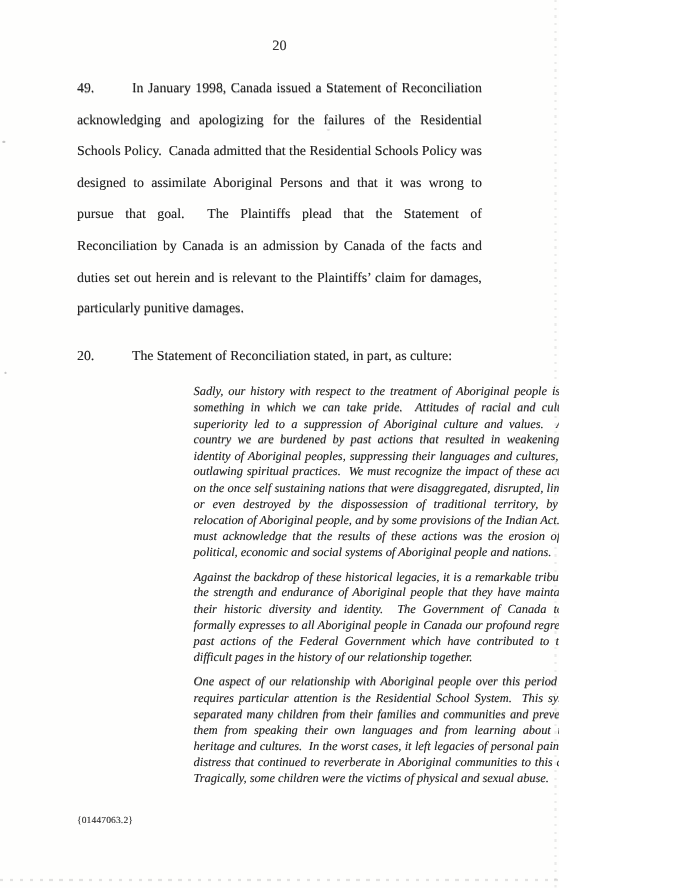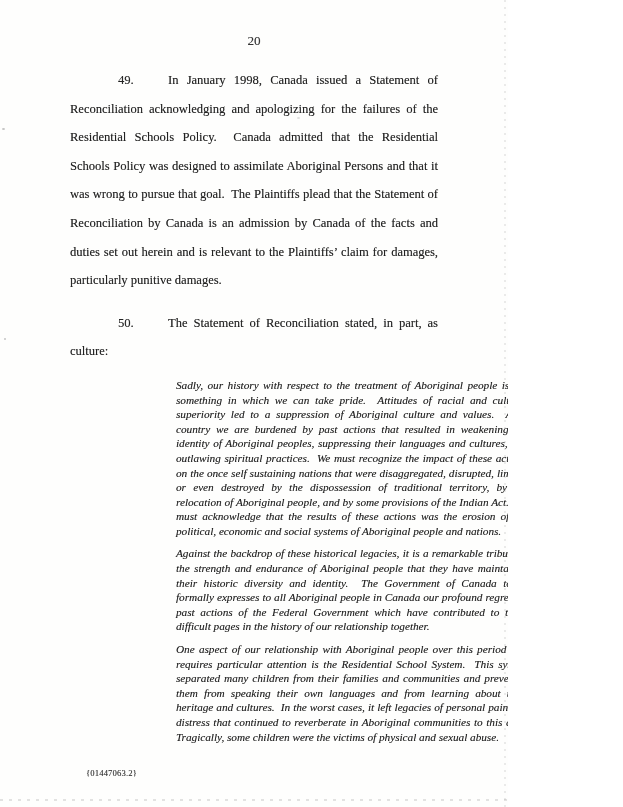--- a/index.html
+++ b/index.html
@@ -20,39 +20,38 @@
     color: #333;
   }
   .content { margin: 17px 70px 0 70px; }
   .para {
     margin: 0;
     text-align: justify;
     font-size: 12.5px;
     line-height: 28.6px;
   }
   .para + .para { margin-top: 14px; }
-  .pnum { display: inline-block; width: 50px; margin-left: 48px; }
+  .pnum { display: inline-block; width: 50px; }
   .para .ptext { white-space: pre-wrap; }
   .quote { margin: 12px 0 0 106px; width: 352px; }
   .quote p {
     margin: 0 0 8px 0;
     font-style: italic;
     text-align: justify;
     font-size: 11.2px;
     line-height: 14.6px;
     white-space: pre-wrap;
   }
   .footer-ref {
     position: absolute;
     left: 70px;
-    top: 768px;
+    top: 740px;
     font-size: 8.5px;
     letter-spacing: 0.2px;
     color: #333;
-    margin-left: 16px;
   }
   .stamp {
     position: absolute;
     left: 532px;
     top: 806px;
     font-family: "Liberation Sans", sans-serif;
     font-size: 12px;
     font-weight: 600;
     letter-spacing: 0.6px;
     color: #2a2a2a;
@@ -86,21 +85,21 @@
 
   <div class="page-number">20</div>
 
   <div class="content">
 
     <p class="para">
       <span class="pnum">49.</span><span class="ptext">In January 1998, Canada issued a Statement of Reconciliation acknowledging and apologizing for the failures of the Residential Schools Policy.  Canada admitted that the Residential Schools Policy was designed to assimilate Aboriginal Persons and that it was wrong to pursue that goal.  The Plaintiffs plead that the Statement of Reconciliation by Canada is an admission by Canada of the facts and duties set out herein and is relevant to the Plaintiffs’ claim for damages, particularly punitive damages.</span>
     </p>
 
     <p class="para">
-      <span class="pnum">50.</span><span class="ptext">The Statement of Reconciliation stated, in part, as culture:</span>
+      <span class="pnum">20.</span><span class="ptext">The Statement of Reconciliation stated, in part, as culture:</span>
     </p>
 
     <div class="quote">
       <p>Sadly, our history with respect to the treatment of Aboriginal people is not something in which we can take pride.  Attitudes of racial and cultural superiority led to a suppression of Aboriginal culture and values.  As a country we are burdened by past actions that resulted in weakening the identity of Aboriginal peoples, suppressing their languages and cultures, and outlawing spiritual practices.  We must recognize the impact of these actions on the once self sustaining nations that were disaggregated, disrupted, limited or even destroyed by the dispossession of traditional territory, by the relocation of Aboriginal people, and by some provisions of the Indian Act.  We must acknowledge that the results of these actions was the erosion of the political, economic and social systems of Aboriginal people and nations.</p>
       <p>Against the backdrop of these historical legacies, it is a remarkable tribute to the strength and endurance of Aboriginal people that they have maintained their historic diversity and identity.  The Government of Canada today formally expresses to all Aboriginal people in Canada our profound regret for past actions of the Federal Government which have contributed to these difficult pages in the history of our relationship together.</p>
       <p>One aspect of our relationship with Aboriginal people over this period that requires particular attention is the Residential School System.  This system separated many children from their families and communities and prevented them from speaking their own languages and from learning about their heritage and cultures.  In the worst cases, it left legacies of personal pain and distress that continued to reverberate in Aboriginal communities to this date.  Tragically, some children were the victims of physical and sexual abuse.</p>
     </div>
 
   </div>
 

